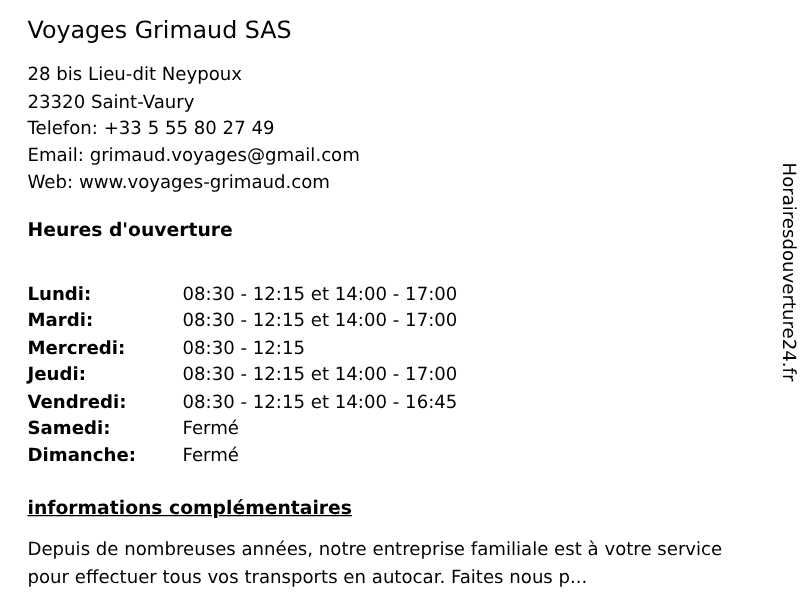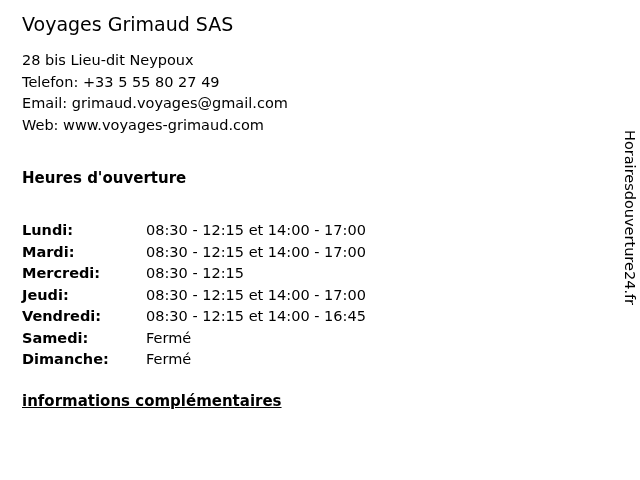--- a/index.html
+++ b/index.html
@@ -31,21 +31,21 @@
   .company-title {
     font-size: 19px;
     font-weight: normal;
     letter-spacing: 0px;
     margin: 0 0 14px 0;
     line-height: 24px;
   }
   .addr-block {
     font-size: 14.5px;
     line-height: 21.5px;
-    margin-bottom: 32px;
+    margin-bottom: 16px;
   }
   .addr-line {
     white-space: nowrap;
   }
   .section-title {
     font-size: 15px;
     font-weight: bold;
     margin: 0 0 32px 0;
     line-height: 20px;
   }
@@ -97,20 +97,21 @@
 <body>
 
 <div class="page">
 
   <div class="content">
 
     <h1 class="company-title">Voyages Grimaud SAS</h1>
 
     <div class="addr-block">
       <div class="addr-line">28 bis Lieu-dit Neypoux</div>
+      <div class="addr-line">23320 Saint-Vaury</div>
       <div class="addr-line">Telefon: +33 5 55 80 27 49</div>
       <div class="addr-line">Email: grimaud.voyages@gmail.com</div>
       <div class="addr-line">Web: www.voyages-grimaud.com</div>
     </div>
 
     <h2 class="section-title">Heures d'ouverture</h2>
 
     <table class="hours-table">
       <tbody>
         <tr>
@@ -139,18 +140,19 @@
         </tr>
         <tr>
           <td class="hours-day">Dimanche:</td>
           <td class="hours-time">Fermé</td>
         </tr>
       </tbody>
     </table>
 
     <h2 class="info-title">informations complémentaires</h2>
 
+    <div class="info-text">Depuis de nombreuses années, notre entreprise familiale est à votre service pour effectuer tous vos transports en autocar. Faites nous p...</div>
 
   </div>
 
   <div class="vertical-brand">Horairesdouverture24.fr</div>
 
 </div>
 
 </body></html>

